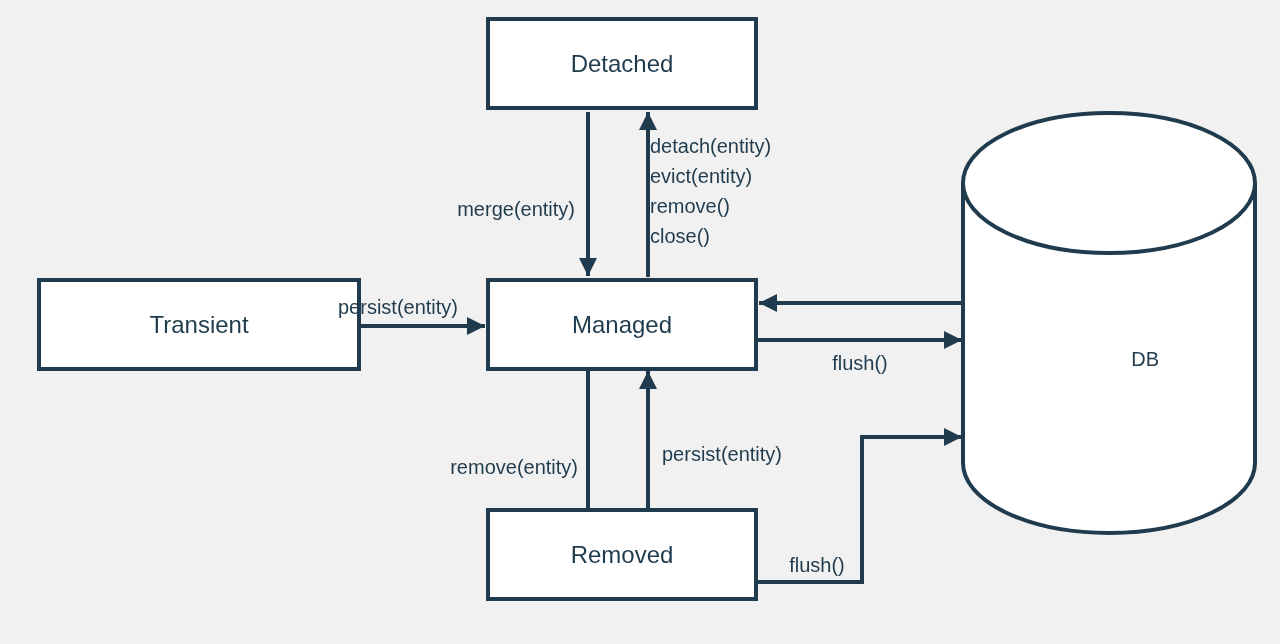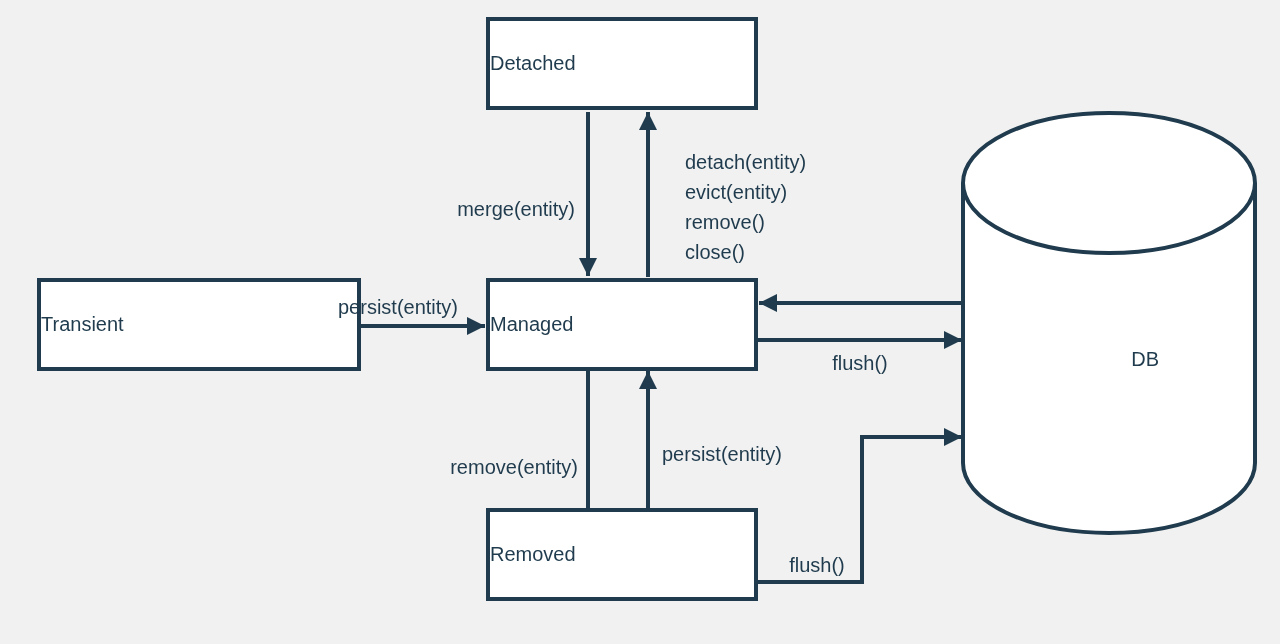--- a/index.html
+++ b/index.html
@@ -33,22 +33,22 @@
     stroke: var(--stroke-color);
     stroke-width: 4;
   }
   svg marker path { fill: var(--stroke-color); }
   .node {
     position: absolute;
     background: var(--node-fill);
     border: 4px solid var(--stroke-color);
     display: flex;
     align-items: center;
-    justify-content: flex-start;
-    font-size: 20px;
+    justify-content: center;
+    font-size: 24px;
   }
   .edge-label {
     position: absolute;
     font-size: 20px;
     line-height: 26px;
     white-space: nowrap;
   }
   .edge-label.multiline { line-height: 30px; }
   .align-right { text-align: right; margin-top: 13px; }
   .align-center { text-align: center; }
@@ -98,21 +98,21 @@
   </div>
 
   <div class="node" style="left:486px; top:508px; width:272px; height:93px;">
     <span>Removed</span>
   </div>
 
   <div class="db-label" style="left:1059px; top:348px; width:100px;">DB</div>
 
   <div class="edge-label align-right" style="left:390px; top:183px; width:185px;">merge(entity)</div>
 
-  <div class="edge-label multiline" style="left:685px; top:131px;margin-top:16px;">
+  <div class="edge-label multiline" style="left:650px; top:131px;">
     <div>detach(entity)</div>
     <div>evict(entity)</div>
     <div>remove()</div>
     <div>close()</div>
   </div>
 
   <div class="edge-label align-center" style="left:310px; top:294px; width:176px;">persist(entity)</div>
 
 
   <div class="edge-label align-center" style="left:760px; top:350px; width:200px;">flush()</div>

